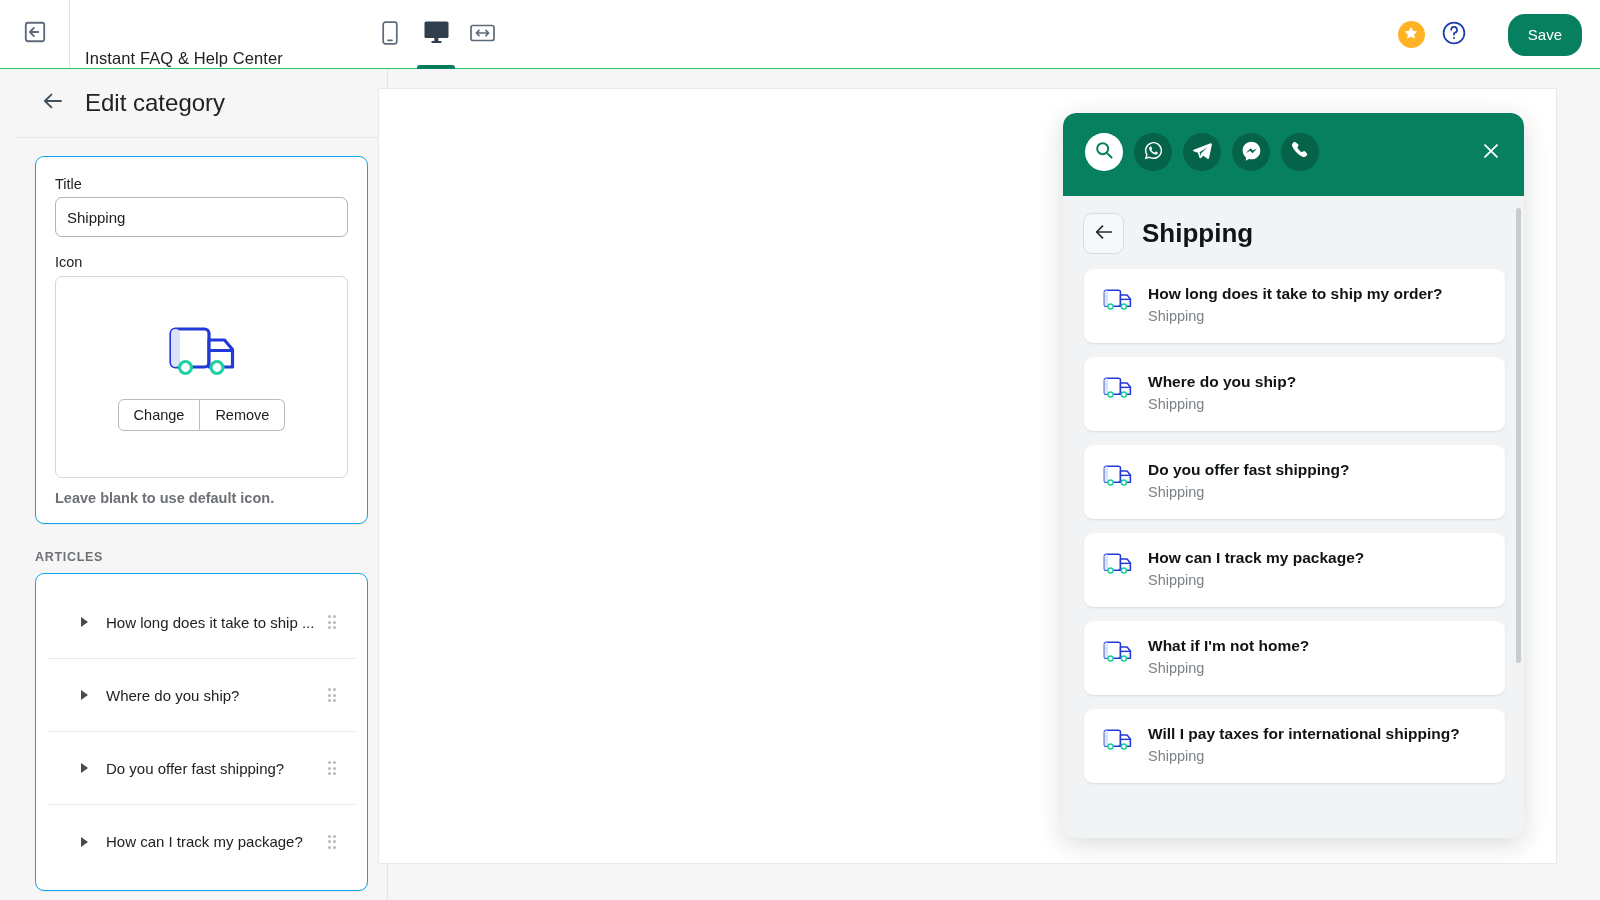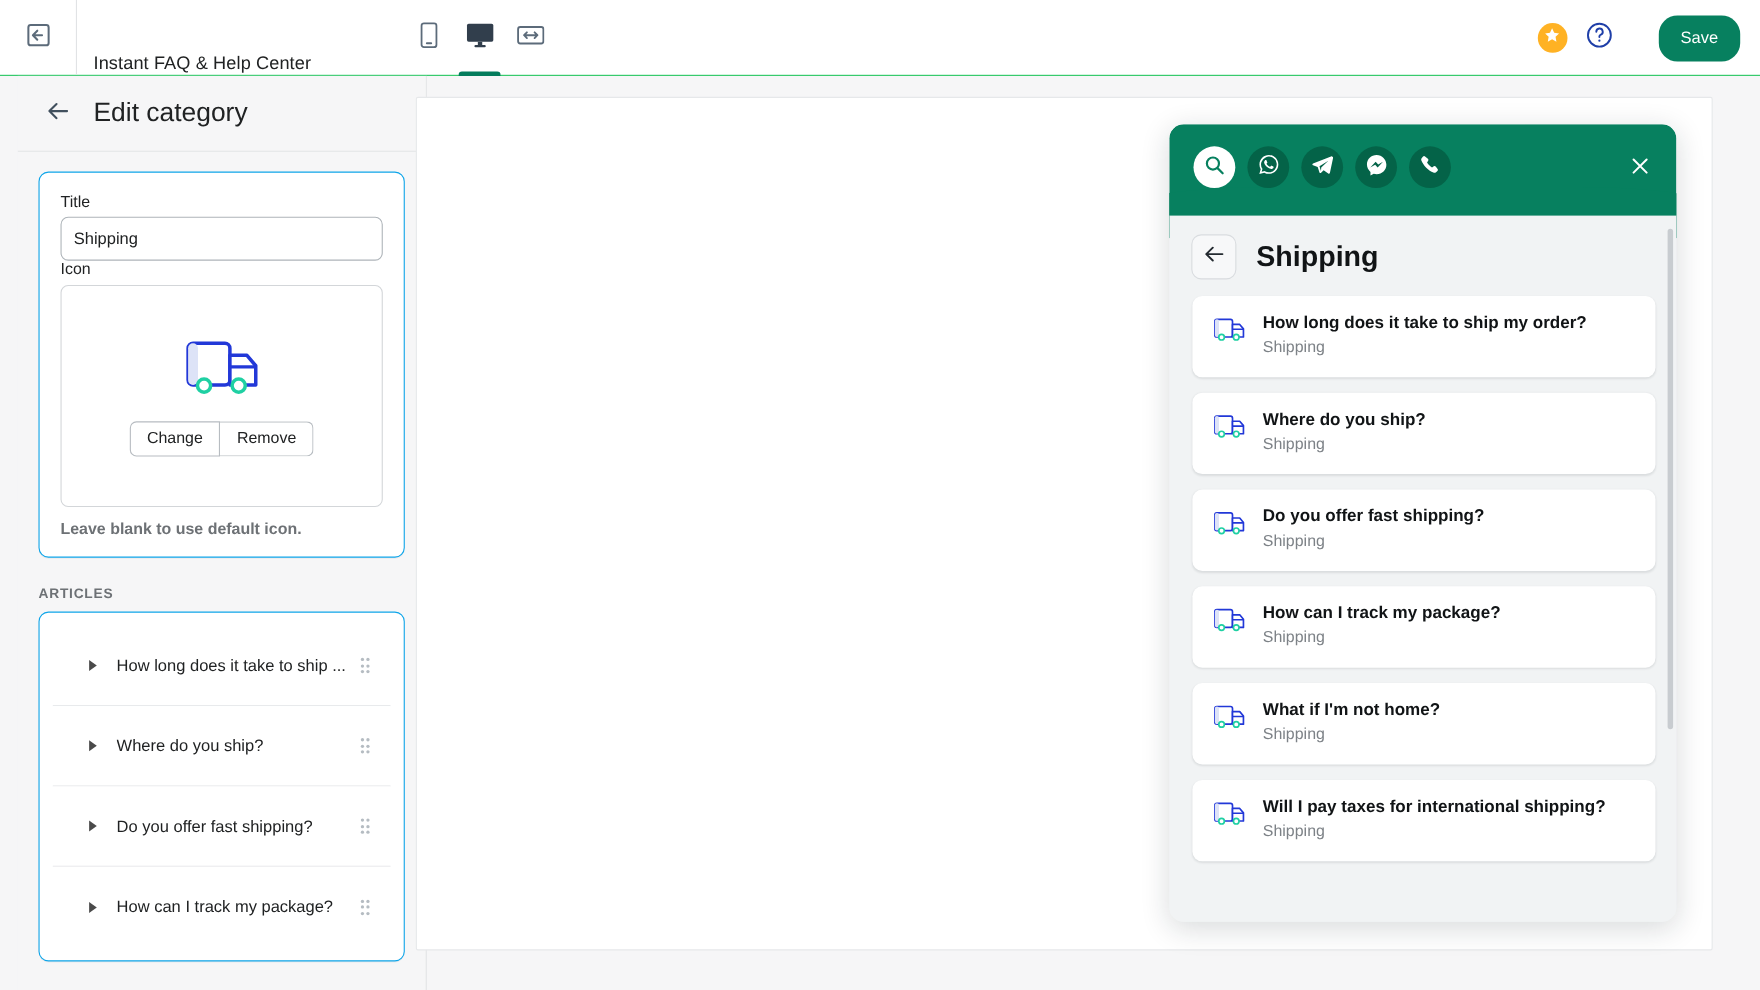--- a/index.html
+++ b/index.html
@@ -120,21 +120,21 @@
     width: 100%; height: 40px;
     border: 1px solid #aeb4b9;
     border-radius: 7px;
     padding: 0 11px;
     font-size: 15px;
     color: #202223;
     font-family: "Liberation Sans", sans-serif;
     background: #fff;
     outline: none;
   }
-  .icon-label { }
+  .icon-label { margin-top: 17px; }
   .icon-box {
     margin-top: 6px;
     border: 1px solid #d3d6d9;
     border-radius: 7px;
     height: 202px;
     display: flex; flex-direction: column;
     align-items: center; justify-content: center;
     background: #fff;
   }
   .icon-preview { margin-bottom: 14px; }

